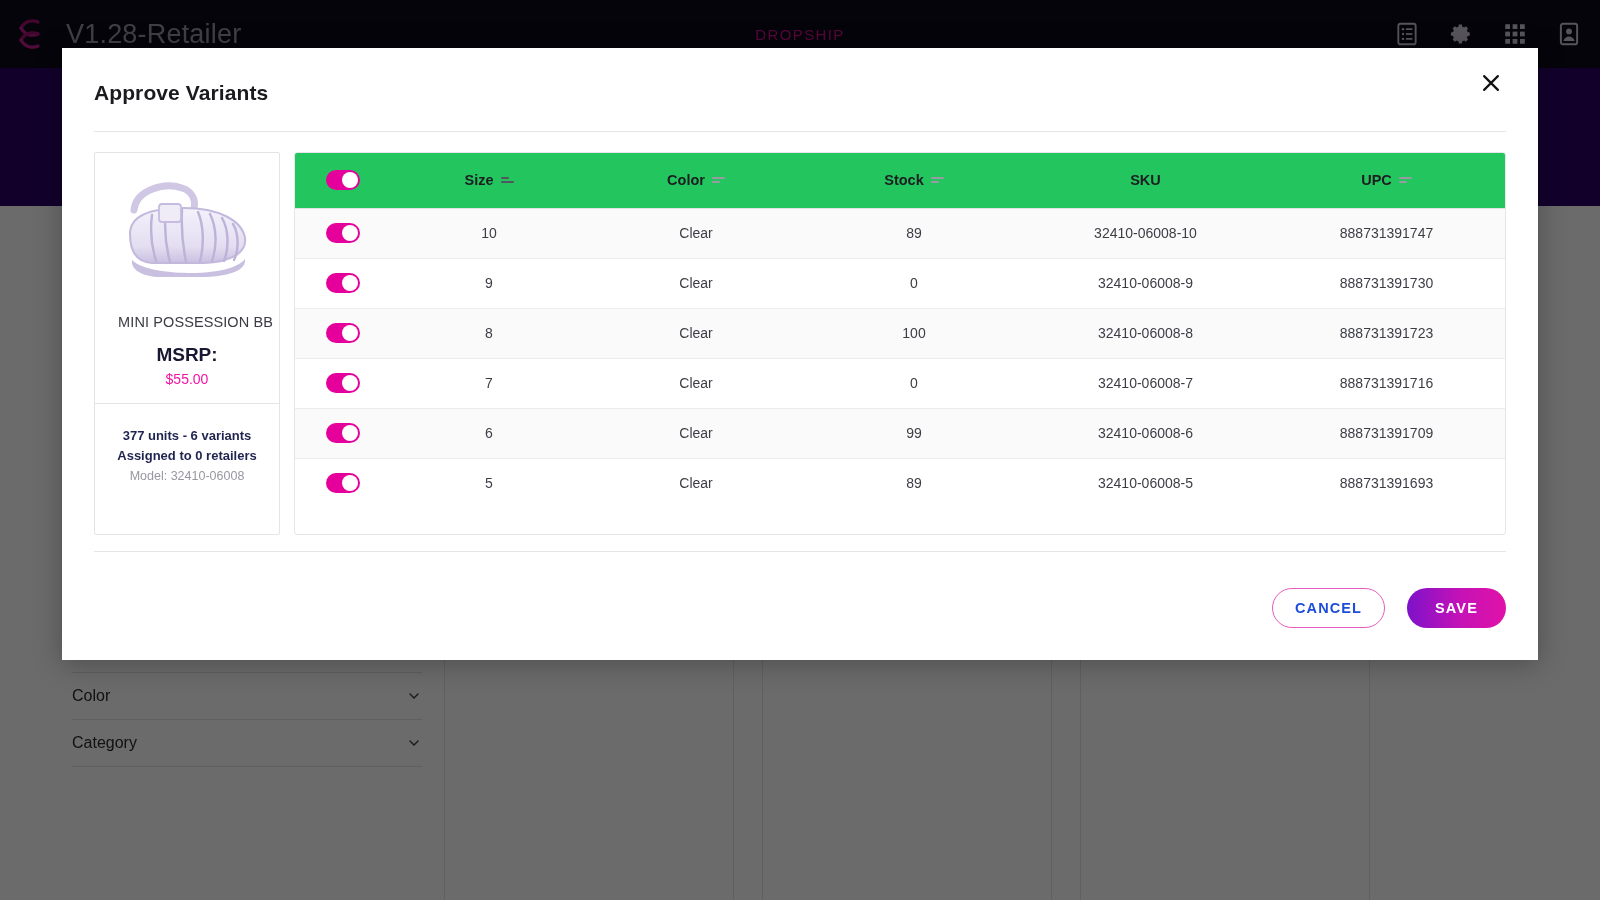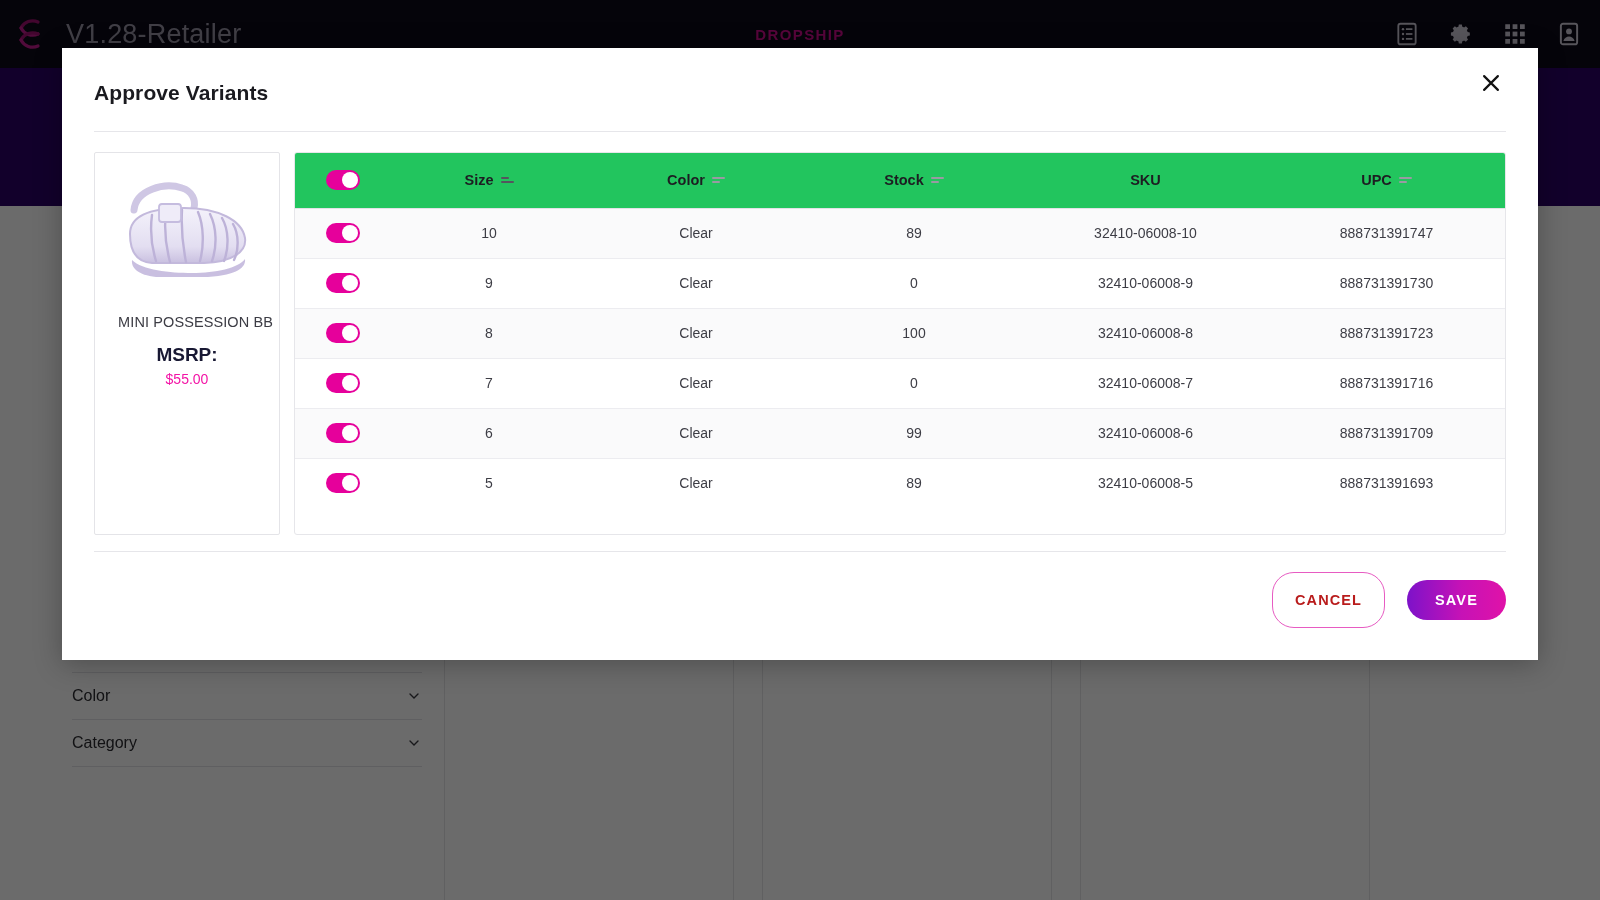--- a/index.html
+++ b/index.html
@@ -19,21 +19,21 @@
     position: absolute; top: 0; left: 0; width: 1600px; height: 68px;
     background: #0d0a19; display: flex; align-items: center;
   }
   .logo-wrap { width: 62px; height: 68px; display: flex; align-items: center; justify-content: center; }
   .brand-title {
     color: #9b97a8; font-size: 27px; font-weight: 400; letter-spacing: .2px;
     margin-left: 4px;
   }
   .dropship {
     position: absolute; left: 50%; transform: translateX(-50%);
-    color: #cf0d8c; font-size: 15px; font-weight: 700; letter-spacing: 1.4px;
+    color: #cf0d8c; font-size: 15px; font-weight: 400; letter-spacing: 1.4px;
   }
   .topbar-icons {
     position: absolute; right: 18px; top: 0; height: 68px;
     display: flex; align-items: center; gap: 28px;
   }
   .tb-icon { width: 26px; height: 26px; color: #cfcbd8; display: block; cursor: pointer; }
 
   .purple-band {
     position: absolute; top: 68px; left: 0; width: 1600px; height: 138px;
     background: #2c0066;
@@ -162,22 +162,22 @@
   .sort-ic.asc i:nth-child(2) { top: 6px; width: 8px; background:#9a9aa2; }
 
   
   .modal-footer {
     position: absolute; right: 32px; bottom: 32px; display: flex; align-items: center; gap: 22px;
   }
   .btn {
     border: none; cursor: pointer; font-family: inherit; letter-spacing: 1.1px;
   }
   .btn-cancel {
-    width: 113px; height: 56px; border-radius: 22px; background: #fff;
-    border: 1.6px solid #e75bc2; color: #b91c1c; font-size: 14.5px; font-weight: 600;
+    width: 113px; height: 40px; border-radius: 22px; background: #fff;
+    border: 1.6px solid #e75bc2; color: #1d4ed8; font-size: 14.5px; font-weight: 600;
   }
   .btn-save {
     width: 99px; height: 40px; border-radius: 22px; color: #fff; font-size: 14.5px; font-weight: 600;
     background: linear-gradient(90deg, #7d12c9 0%, #c612b6 55%, #e012a8 100%);
   }
 </style>
 </head>
 <body>
 
 <div id="app">
@@ -306,20 +306,25 @@
               <path d="M54 37 C52 54 54 73 58 88"></path>
               <path d="M70 36 C69 54 71 73 74 88"></path>
             </g>
             <rect x="47" y="30" width="22" height="18" rx="3" fill="#efecf8" stroke="#c5bcdf" stroke-width="1.8"></rect>
             <path d="M20 86 C30 96 58 99 80 99 C104 99 126 94 133 85 C134 93 126 101 96 103 L44 103 C26 101 19 94 20 86 Z" fill="#bfb4da" opacity=".85"></path>
           </svg>
         </div>
         <div class="prod-name">MINI POSSESSION BB</div>
         <div class="prod-msrp-label">MSRP:</div>
         <div class="prod-msrp-value">$55.00</div>
+        <div class="prod-stats">
+          <div class="s1">377 units - 6 variants</div>
+          <div class="s2">Assigned to 0 retailers</div>
+          <div class="s3">Model: 32410-06008</div>
+        </div>
       </div>
 
       <div class="table-wrap">
         <table>
           <thead>
             <tr>
               <th class="col-toggle">
                 <span class="toggle"></span>
               </th>
               <th class="col-size">

